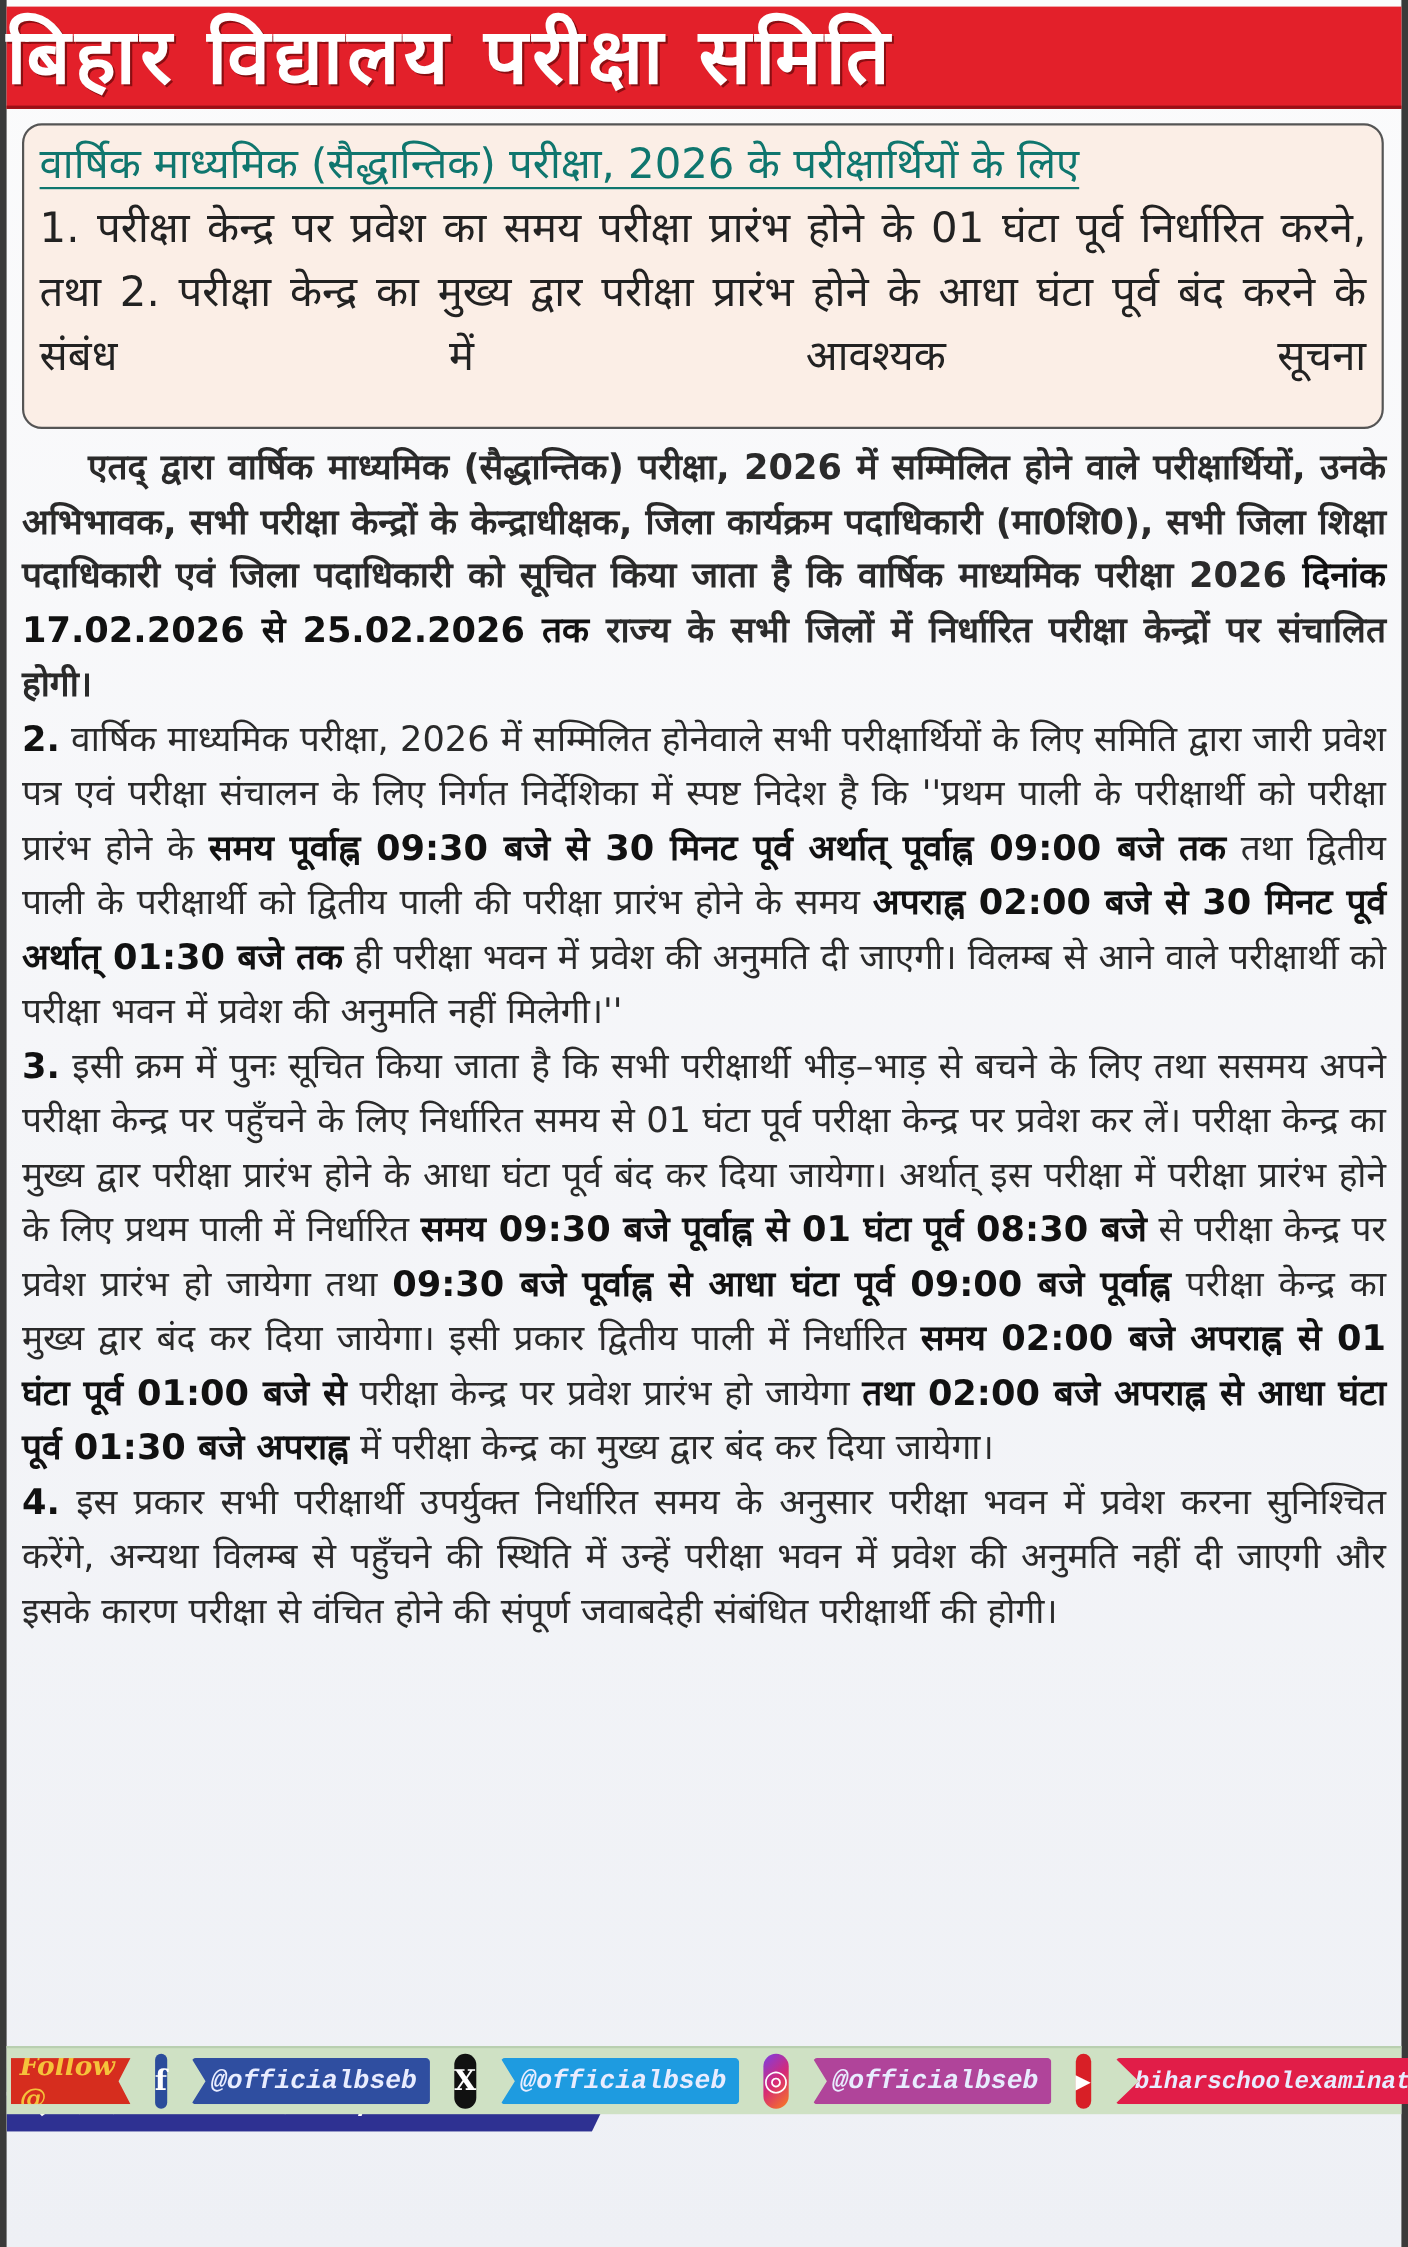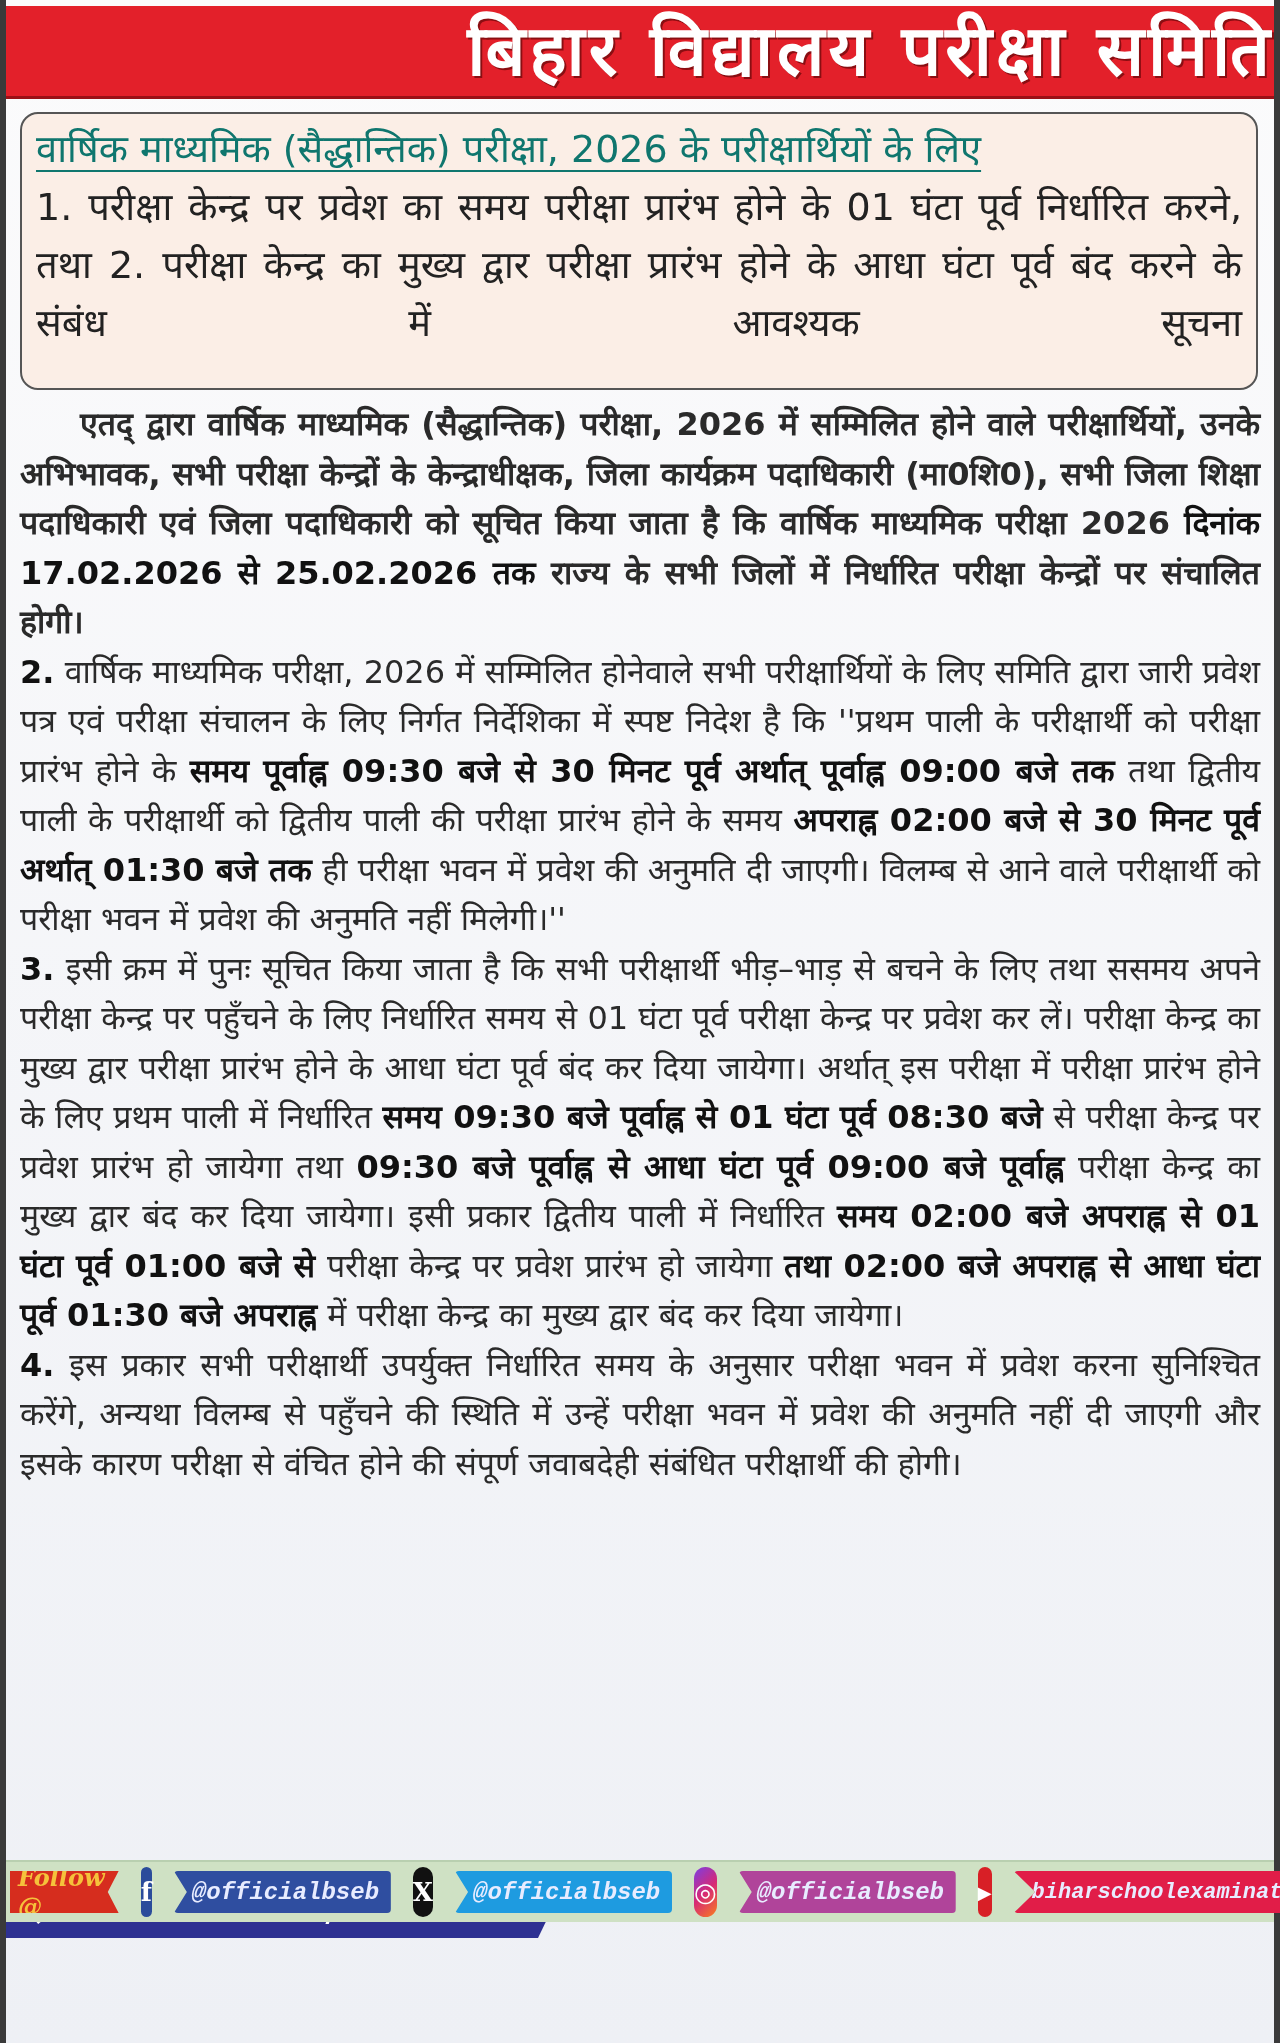--- a/index.html
+++ b/index.html
@@ -1,18 +1,18 @@
 <!DOCTYPE html>
 <html><head>
 <meta charset="utf-8">
 <style>
   html, body { margin:0; padding:0; }
   body { width:1280px; height:2043px; background:#3a3a3a; font-family:"DejaVu Sans", sans-serif; overflow:hidden; }
   .page { position:absolute; left:6px; top:0; width:1268px; height:2043px; background:linear-gradient(#fbfbfc,#eef0f5); box-sizing:border-box; }
-  .header { position:absolute; left:0; top:6px; width:1268px; height:90px; background:#e3202a; border-bottom:3px solid #9b1016; display:flex; align-items:center; justify-content:flex-end; }
+  .header { position:absolute; left:0; top:6px; width:1268px; height:90px; background:#e3202a; border-bottom:3px solid #9b1016; display:flex; align-items:center; justify-content:flex-start; }
   .header h1 { margin:0; color:#fff; font-family:"DejaVu Sans", sans-serif; font-weight:bold; font-size:70px; letter-spacing:4px; text-shadow:2px 2px 0 #8a0e12; line-height:1; }
   .notice { position:absolute; left:14px; top:112px; width:1238px; height:278px; background:#fbeee6; border:2px solid #555; border-radius:18px; box-sizing:border-box; padding:6px 14px; }
   .notice .sub { font-size:38px; color:#0f766e; text-decoration:underline; text-decoration-thickness:2px; text-underline-offset:8px; line-height:58px; white-space:nowrap; text-align:justify; }
   .notice .main { font-size:38px; font-weight:normal; color:#222; line-height:58px; text-align:justify; text-align-last:justify; }
   .body { position:absolute; left:14px; top:400px; width:1240px; font-size:32px; color:#2a2a2a; line-height:49.5px; text-align:justify; }
   .body p { margin:0; }
   .body .indent { text-indent:60px;font-weight:bold; }
   .body b { color:#111; }
   .pr-band { position:absolute; left:0; top:1880px; width:560px; height:58px; background:#2e3192; clip-path:polygon(0 0,100% 0,95% 100%,0 100%); display:flex; align-items:center; box-sizing:border-box; }
   .pr-band span { color:#fff; font-size:30px; font-weight:bold; }

